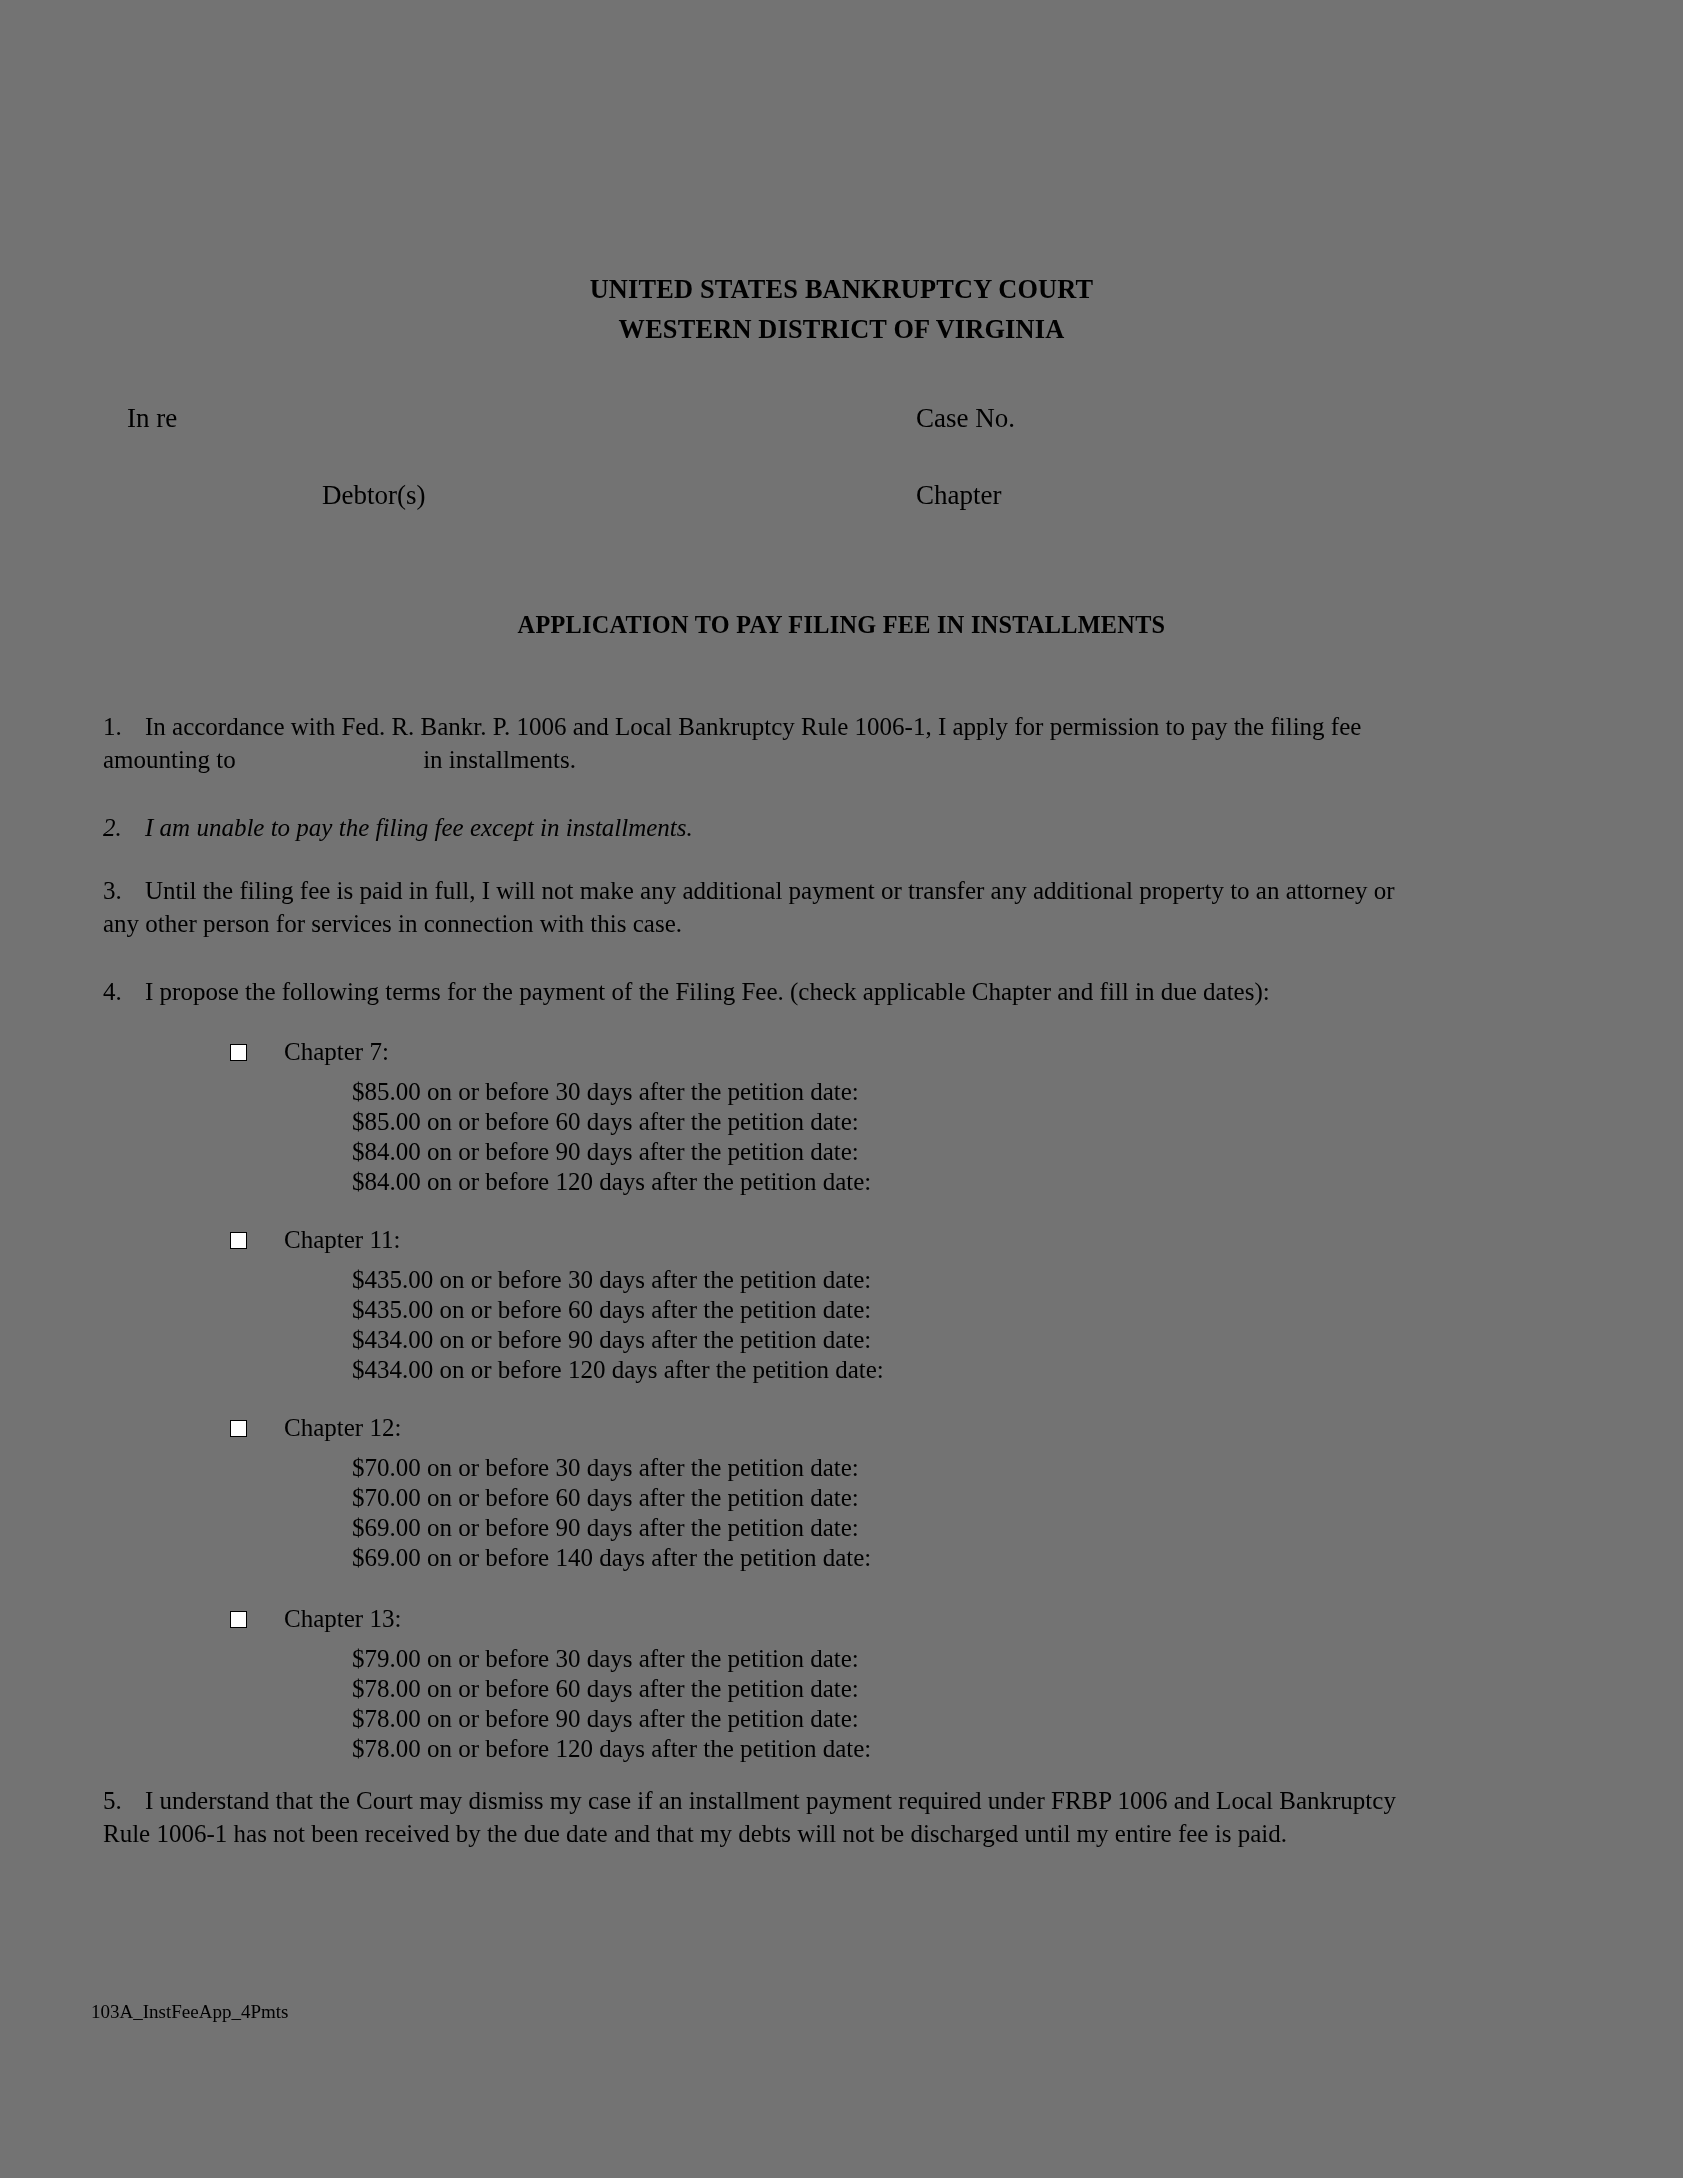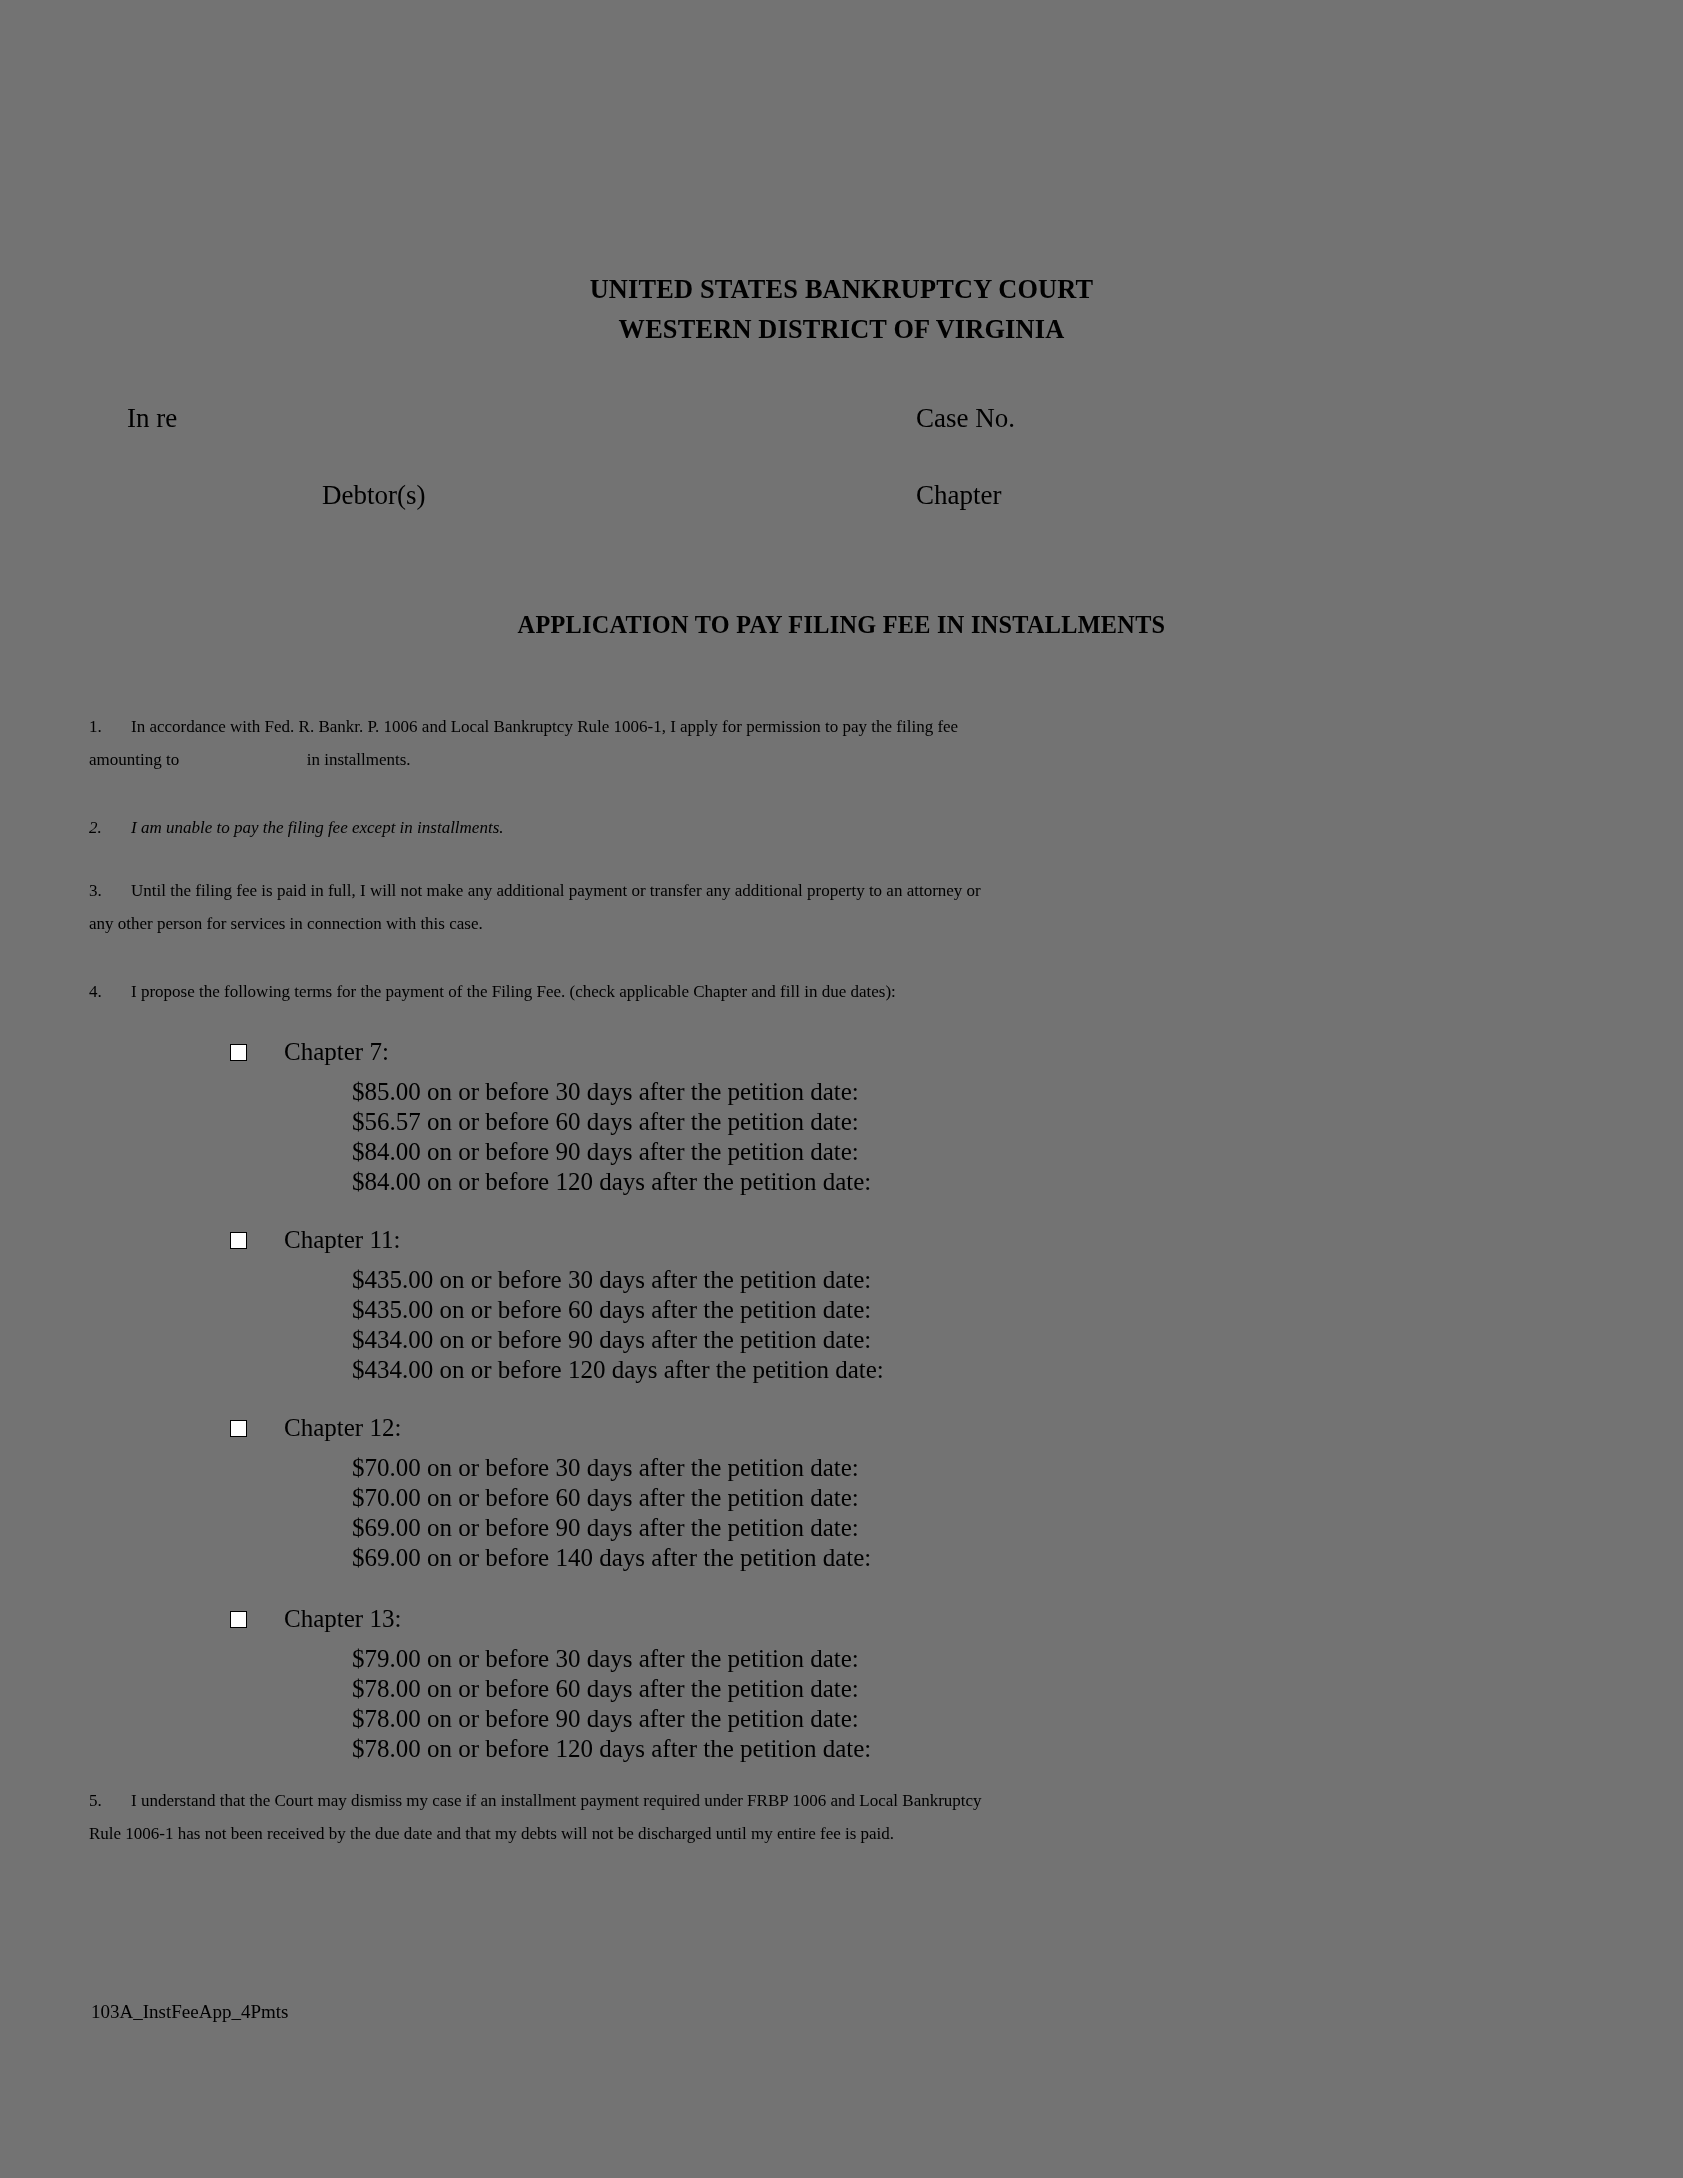--- a/index.html
+++ b/index.html
@@ -87,23 +87,23 @@
     width: 1683px;
     text-align: center;
     font-weight: bold;
     font-size: 25px;
     letter-spacing: 0.3px;
     transform: scaleX(0.97);
   }
 
   .para {
     position: absolute;
-    left: 89px;
+    left: 103px;
     width: 1479px;
-    font-size: 17px;
+    font-size: 25px;
     line-height: 33px;
   }
   .para .ln { display: block; white-space: pre; }
   .num-indent { display: inline-block; width: 42px; }
 
   #para1 { top: 710px; }
   #para2 { top: 811px; font-style: italic; }
   #para3 { top: 874px; }
   #para4 { top: 975px; }
   #para5 { top: 1784px; }
@@ -200,21 +200,21 @@
     <span class="ln"><span class="num-indent">4.</span><span>I propose the following terms for the payment of the Filing Fee. (check applicable Chapter and fill in due dates):</span></span>
   </div>
 
   <div class="chapter-block" id="chapter-block-0">
     <div class="chapter-head">
       <div class="checkbox"></div>
       <div class="chapter-label">Chapter 7:</div>
     </div>
     <div class="installments">
       <span class="inst-line">$85.00 on or before 30 days after the petition date:</span>
-      <span class="inst-line">$56.57 on or before 60 days after the petition date:</span>
+      <span class="inst-line">$85.00 on or before 60 days after the petition date:</span>
       <span class="inst-line">$84.00 on or before 90 days after the petition date:</span>
       <span class="inst-line">$84.00 on or before 120 days after the petition date:</span>
     </div>
   </div>
 
   <div class="chapter-block" id="chapter-block-1">
     <div class="chapter-head">
       <div class="checkbox"></div>
       <div class="chapter-label">Chapter 11:</div>
     </div>

